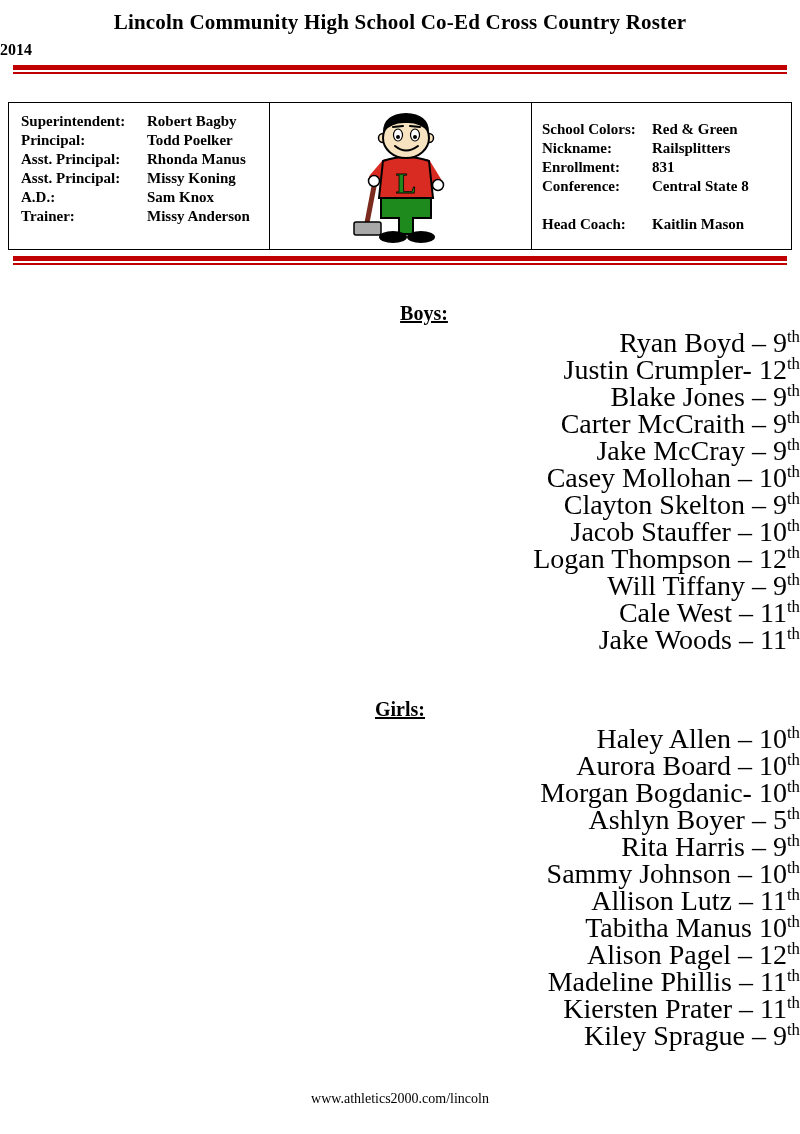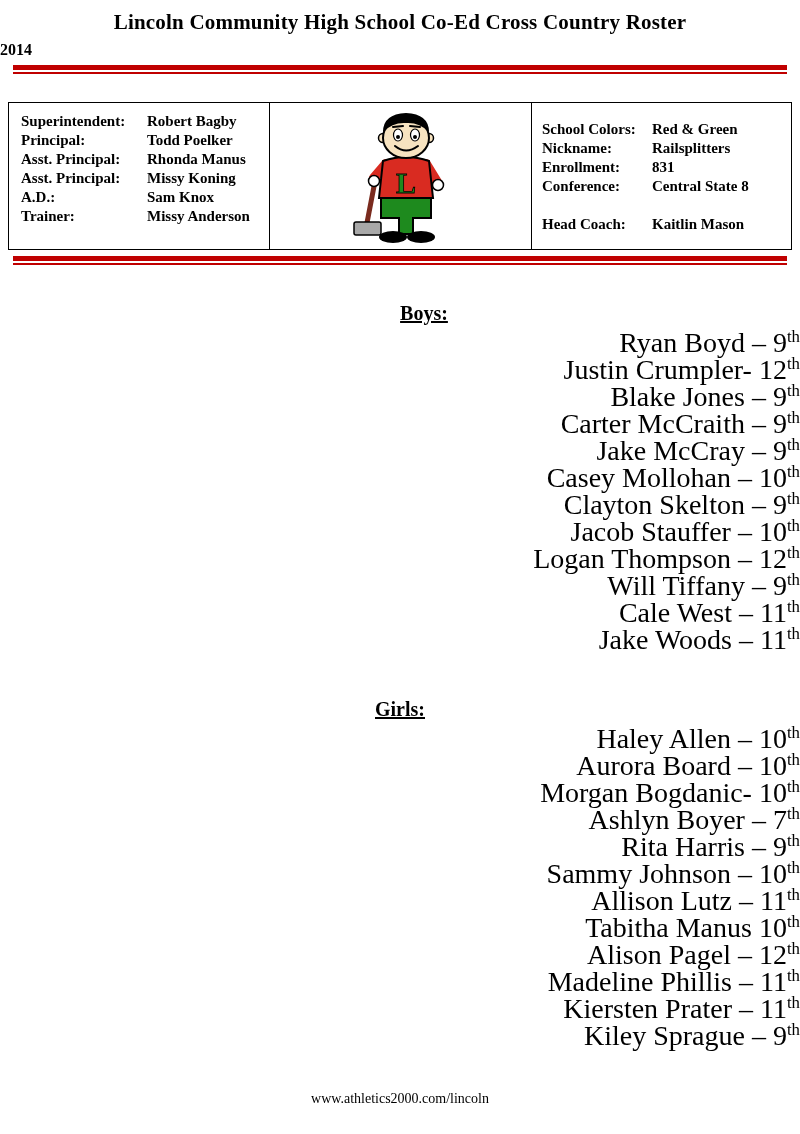--- a/index.html
+++ b/index.html
@@ -206,21 +206,21 @@
   <section class="roster roster-girls">
     <h2>Girls:</h2>
     <div class="roster-list">
 
         <div class="athlete"><span>Haley Allen – 10</span><sup>th</sup></div>
 
         <div class="athlete"><span>Aurora Board – 10</span><sup>th</sup></div>
 
         <div class="athlete"><span>Morgan Bogdanic- 10</span><sup>th</sup></div>
 
-        <div class="athlete"><span>Ashlyn Boyer – 7</span><sup>th</sup></div>
+        <div class="athlete"><span>Ashlyn Boyer – 5</span><sup>th</sup></div>
 
         <div class="athlete"><span>Rita Harris – 9</span><sup>th</sup></div>
 
         <div class="athlete"><span>Sammy Johnson – 10</span><sup>th</sup></div>
 
         <div class="athlete"><span>Allison Lutz – 11</span><sup>th</sup></div>
 
         <div class="athlete"><span>Tabitha Manus 10</span><sup>th</sup></div>
 
         <div class="athlete"><span>Alison Pagel – 12</span><sup>th</sup></div>

